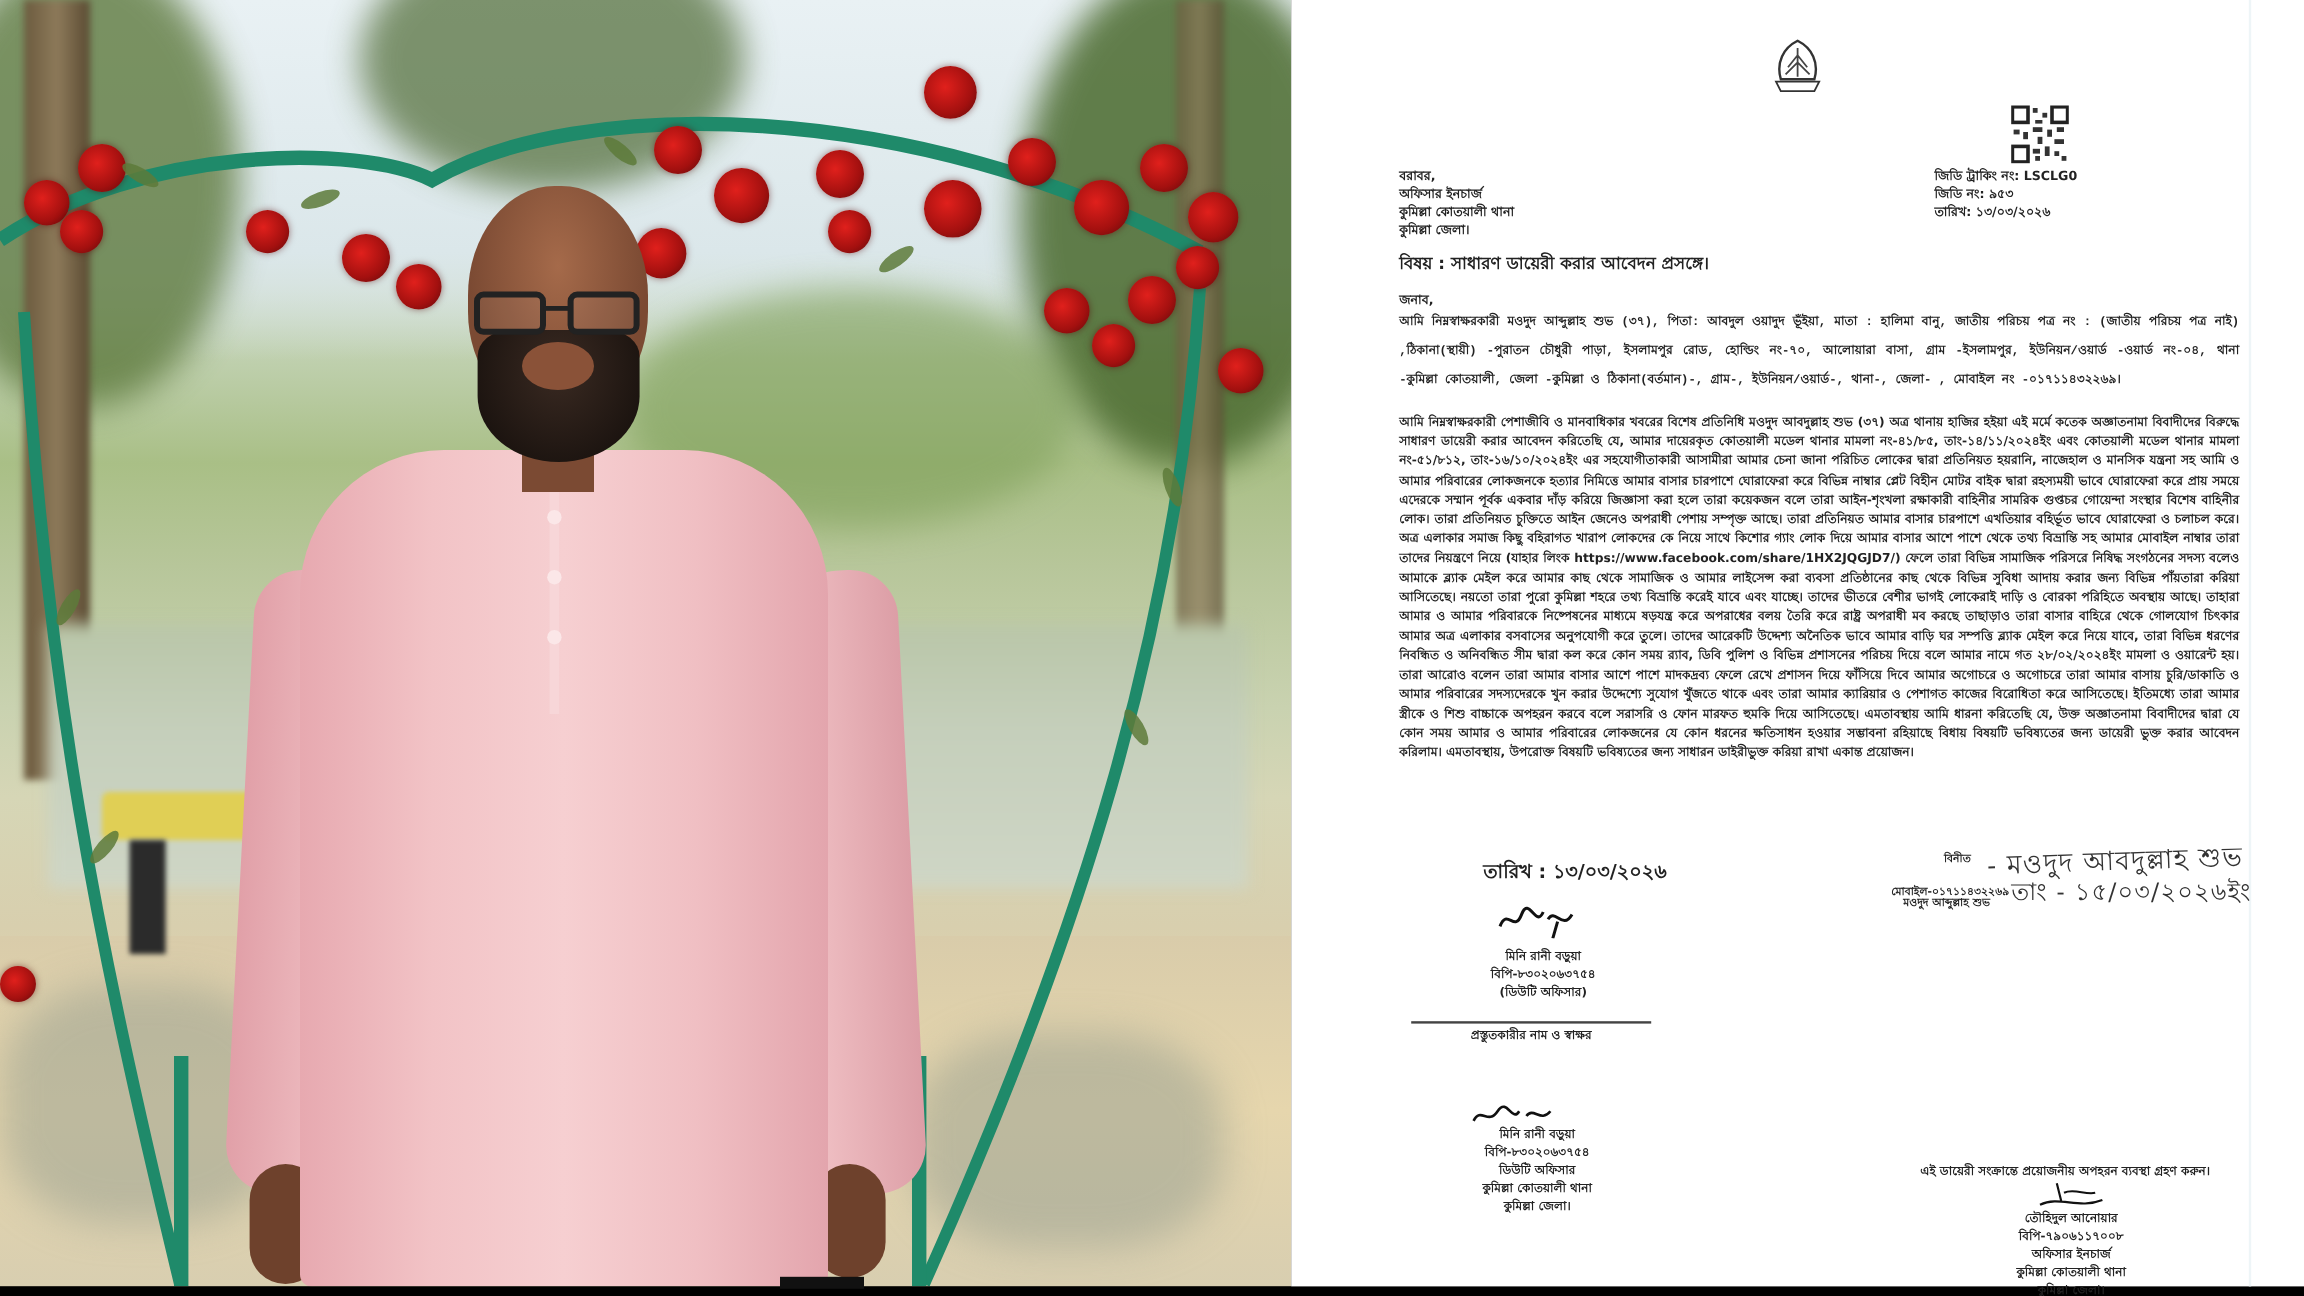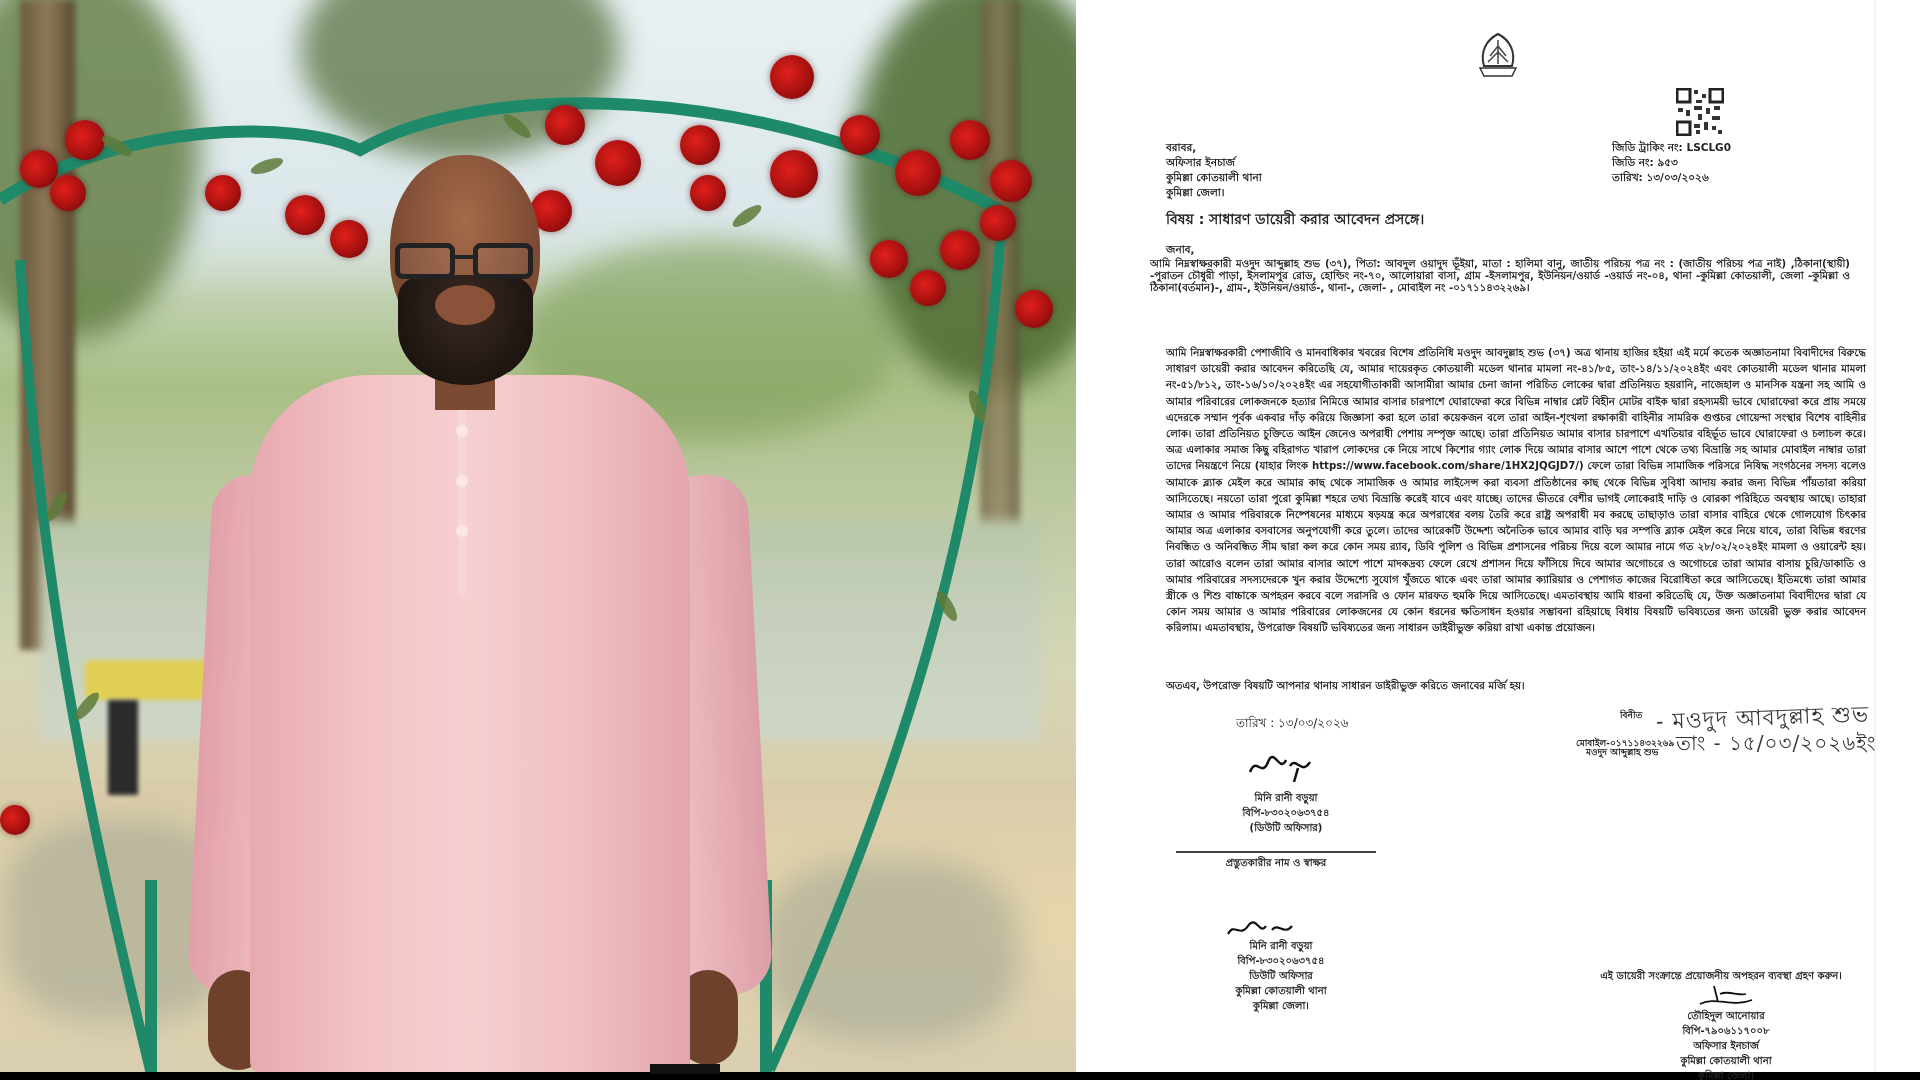--- a/index.html
+++ b/index.html
@@ -53,26 +53,26 @@
   
   .doc { position:absolute; left:1076px; top:0; width:844px; height:1072px; background:#fff; color:#222;
          font-family:"DejaVu Sans", sans-serif; }
   .doc .edge { position:absolute; left:798px; top:0; width:2px; height:1072px; background:#eef5f7; }
   .logo { position:absolute; left:400px; top:32px; width:44px; height:50px; }
   .qr { position:absolute; left:600px; top:88px; width:48px; height:48px; }
   .meta { position:absolute; left:536px; top:140px; font-size:10.5px; line-height:15px; font-weight:bold; }
   .addr { position:absolute; left:90px; top:140px; font-size:10.5px; line-height:15px; font-weight:bold; }
   .subject { position:absolute; left:90px; top:208px; font-size:14px; font-weight:bold; }
   .salutation { position:absolute; left:90px; top:242px; font-size:10.5px; font-weight:bold; }
-  .intro { position:absolute; left:74px; top:258px; width:700px; font-size:10.2px; line-height:12px; font-weight:bold; text-align:justify; }
+  .intro { position:absolute; left:90px; top:258px; width:700px; font-size:10.2px; line-height:24px; font-weight:bold; text-align:justify;font-family:Liberation Mono, monospace; }
   .body { position:absolute; left:90px; top:345px; width:700px; font-size:10.2px; line-height:16.2px; font-weight:bold; text-align:justify; }
   .body p { margin:0; }
   .closing { position:absolute; left:90px; top:678px; width:700px; font-size:10.2px; font-weight:bold; }
 
-  .date-left { position:absolute; left:160px; top:714px; font-size:12px; font-weight:normal; }
+  .date-left { position:absolute; left:160px; top:714px; font-size:16px; font-weight:bold; }
   .sig1 { position:absolute; left:170px; top:752px; width:70px; height:30px; }
   .prep-block { position:absolute; left:150px; top:790px; width:120px; text-align:center; font-size:10px; line-height:15px; font-weight:bold; }
   .prep-line { position:absolute; left:100px; top:851px; width:200px; height:2px; background:#444; }
   .prep-label { position:absolute; left:100px; top:855px; width:200px; text-align:center; font-size:10px; font-weight:bold; }
 
   .applicant { position:absolute; left:500px; top:700px; width:310px; height:60px; }
   .applicant .vinit { position:absolute; left:44px; top:8px; font-size:9px; font-weight:bold; }
   .applicant .name-small { position:absolute; left:10px; top:22px; font-size:9px; font-weight:bold;margin-top:23px; }
   .applicant .mobile-small { position:absolute; left:0; top:36px; font-size:9px; font-weight:bold; }
   .applicant .hand-name { position:absolute; left:80px; top:0; font-family:"DejaVu Serif", serif; font-size:22px; color:#333; letter-spacing:1px; transform:rotate(-2deg); }
@@ -213,21 +213,20 @@
     <div>কুমিল্লা কোতয়ালী থানা</div>
     <div>কুমিল্লা জেলা।</div>
   </div>
 
   <div class="subject">বিষয় : সাধারণ ডায়েরী করার আবেদন প্রসঙ্গে।</div>
   <div class="salutation">জনাব,</div>
   <div class="intro">আমি নিম্নস্বাক্ষরকারী মওদুদ আব্দুল্লাহ শুভ (৩৭), পিতা: আবদুল ওয়াদুদ ভূঁইয়া, মাতা : হালিমা বানু, জাতীয় পরিচয় পত্র নং : (জাতীয় পরিচয় পত্র নাই) ,ঠিকানা(স্থায়ী) -পুরাতন চৌধুরী পাড়া, ইসলামপুর রোড, হোল্ডিং নং-৭০, আলোয়ারা বাসা, গ্রাম -ইসলামপুর, ইউনিয়ন/ওয়ার্ড -ওয়ার্ড নং-০৪, থানা -কুমিল্লা কোতয়ালী, জেলা -কুমিল্লা ও ঠিকানা(বর্তমান)-, গ্রাম-, ইউনিয়ন/ওয়ার্ড-, থানা-, জেলা- , মোবাইল নং -০১৭১১৪৩২২৬৯।</div>
   <div class="body">
     <p>আমি নিম্নস্বাক্ষরকারী পেশাজীবি ও মানবাধিকার খবরের বিশেষ প্রতিনিধি মওদুদ আবদুল্লাহ শুভ (৩৭) অত্র থানায় হাজির হইয়া এই মর্মে কতেক অজ্ঞাতনামা বিবাদীদের বিরুদ্ধে সাধারণ ডায়েরী করার আবেদন করিতেছি যে, আমার দায়েরকৃত কোতয়ালী মডেল থানার মামলা নং-৪১/৮৫, তাং-১৪/১১/২০২৪ইং এবং কোতয়ালী মডেল থানার মামলা নং-৫১/৮১২, তাং-১৬/১০/২০২৪ইং এর সহযোগীতাকারী আসামীরা আমার চেনা জানা পরিচিত লোকের দ্বারা প্রতিনিয়ত হয়রানি, নাজেহাল ও মানসিক যন্ত্রনা সহ আমি ও আমার পরিবারের লোকজনকে হত্যার নিমিত্তে আমার বাসার চারপাশে ঘোরাফেরা করে বিভিন্ন নাম্বার প্লেট বিহীন মোটর বাইক দ্বারা রহস্যময়ী ভাবে ঘোরাফেরা করে প্রায় সময়ে এদেরকে সম্মান পূর্বক একবার দাঁড় করিয়ে জিজ্ঞাসা করা হলে তারা কয়েকজন বলে তারা আইন-শৃংখলা রক্ষাকারী বাহিনীর সামরিক গুপ্তচর গোয়েন্দা সংস্থার বিশেষ বাহিনীর লোক। তারা প্রতিনিয়ত চুক্তিতে আইন জেনেও অপরাধী পেশায় সম্পৃক্ত আছে। তারা প্রতিনিয়ত আমার বাসার চারপাশে এখতিয়ার বহির্ভূত ভাবে ঘোরাফেরা ও চলাচল করে। অত্র এলাকার সমাজ কিছু বহিরাগত খারাপ লোকদের কে নিয়ে সাথে কিশোর গ্যাং লোক দিয়ে আমার বাসার আশে পাশে থেকে তথ্য বিভ্রান্তি সহ আমার মোবাইল নাম্বার তারা তাদের নিয়ন্ত্রণে নিয়ে (যাহার লিংক https://www.facebook.com/share/1HX2JQGJD7/) ফেলে তারা বিভিন্ন সামাজিক পরিসরে নিষিদ্ধ সংগঠনের সদস্য বলেও আমাকে ব্ল্যাক মেইল করে আমার কাছ থেকে সামাজিক ও আমার লাইসেন্স করা ব্যবসা প্রতিষ্ঠানের কাছ থেকে বিভিন্ন সুবিধা আদায় করার জন্য বিভিন্ন পাঁয়তারা করিয়া আসিতেছে। নয়তো তারা পুরো কুমিল্লা শহরে তথ্য বিভ্রান্তি করেই যাবে এবং যাচ্ছে। তাদের ভীতরে বেশীর ভাগই লোকেরাই দাড়ি ও বোরকা পরিহিতে অবস্থায় আছে। তাহারা আমার ও আমার পরিবারকে নিষ্পেষনের মাধ্যমে ষড়যন্ত্র করে অপরাধের বলয় তৈরি করে রাষ্ট্র অপরাধী মব করছে তাছাড়াও তারা বাসার বাহিরে থেকে গোলযোগ চিৎকার আমার অত্র এলাকার বসবাসের অনুপযোগী করে তুলে। তাদের আরেকটি উদ্দেশ্য অনৈতিক ভাবে আমার বাড়ি ঘর সম্পত্তি ব্ল্যাক মেইল করে নিয়ে যাবে, তারা বিভিন্ন ধরণের নিবন্ধিত ও অনিবন্ধিত সীম দ্বারা কল করে কোন সময় র‍্যাব, ডিবি পুলিশ ও বিভিন্ন প্রশাসনের পরিচয় দিয়ে বলে আমার নামে গত ২৮/০২/২০২৪ইং মামলা ও ওয়ারেন্ট হয়। তারা আরোও বলেন তারা আমার বাসার আশে পাশে মাদকদ্রব্য ফেলে রেখে প্রশাসন দিয়ে ফাঁসিয়ে দিবে আমার অগোচরে ও অগোচরে তারা আমার বাসায় চুরি/ডাকাতি ও আমার পরিবারের সদস্যদেরকে খুন করার উদ্দেশ্যে সুযোগ খুঁজতে থাকে এবং তারা আমার ক্যারিয়ার ও পেশাগত কাজের বিরোধিতা করে আসিতেছে। ইতিমধ্যে তারা আমার স্ত্রীকে ও শিশু বাচ্চাকে অপহরন করবে বলে সরাসরি ও ফোন মারফত হুমকি দিয়ে আসিতেছে। এমতাবস্থায় আমি ধারনা করিতেছি যে, উক্ত অজ্ঞাতনামা বিবাদীদের দ্বারা যে কোন সময় আমার ও আমার পরিবারের লোকজনের যে কোন ধরনের ক্ষতিসাধন হওয়ার সম্ভাবনা রহিয়াছে বিধায় বিষয়টি ভবিষ্যতের জন্য ডায়েরী ভুক্ত করার আবেদন করিলাম। এমতাবস্থায়, উপরোক্ত বিষয়টি ভবিষ্যতের জন্য সাধারন ডাইরীভুক্ত করিয়া রাখা একান্ত প্রয়োজন।</p>
   </div>
-  <div class="closing">অতএব, উপরোক্ত বিষয়টি আপনার থানায় সাধারন ডাইরীভুক্ত করিতে জনাবের মর্জি হয়।</div>
 
   <div class="date-left">তারিখ : ১৩/০৩/২০২৬</div>
 
   <svg class="sig1" viewBox="0 0 70 30">
     <path d="M4 20 C 10 4, 16 26, 22 10 S 34 22, 40 8 M44 14 C 50 4, 56 24, 64 10 M52 16 L48 30" fill="none" stroke="#111" stroke-width="2.5"></path>
   </svg>
   <div class="prep-block">
     <div>মিনি রানী বড়ুয়া</div>
     <div>বিপি-৮৩০২০৬৩৭৫৪</div>
     <div>(ডিউটি অফিসার)</div>

